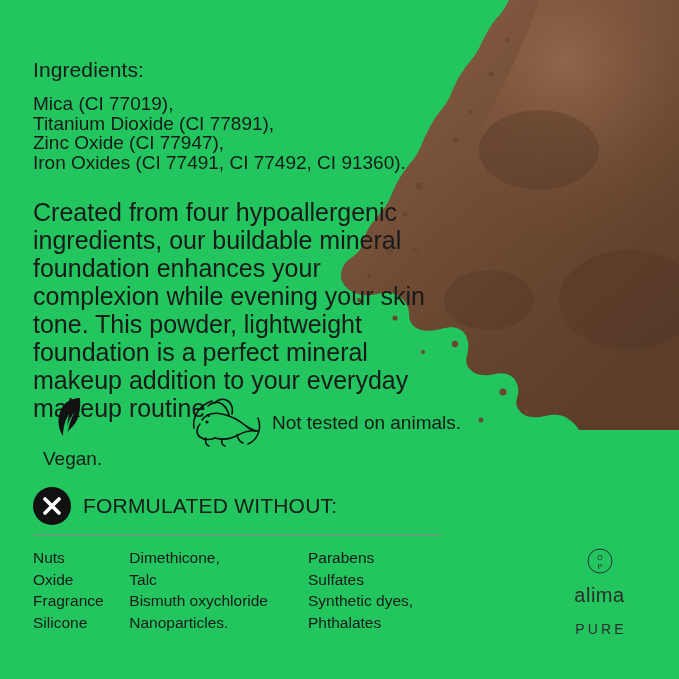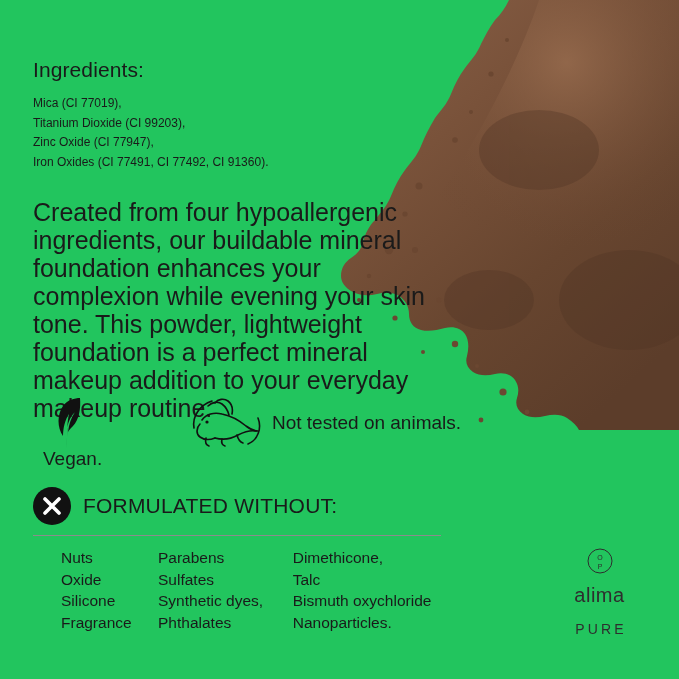--- a/index.html
+++ b/index.html
@@ -48,21 +48,21 @@
     font-size: 21px;
     font-weight: 400;
     margin: 0;
     padding-top: 58px;
     letter-spacing: 0.1px;
     color: #1a1a1a;
   }
 
   .ingredients-list {
     margin: 12px 0 3px 0;
-    font-size: 12px;
+    font-size: 19px;
     line-height: 19.5px;
     color: #1a1a1a;
   }
   .ingredients-list div { white-space: nowrap; }
 
   .description {
     margin: 26px 0 0 0;
     font-size: 25px;
     line-height: 28px;
     color: #1a1a1a;
@@ -129,21 +129,21 @@
     width: 408px;
   }
   .without-cols {
     display: flex;
     margin-top: 11px;
   }
   .wcol { font-size: 15.5px; line-height: 21.5px; color: #1a1a1a; }
   .wcol-1 { width: 97px; }
   .wcol-2 { width: 136px; }
   .wcol-3 { width: 180px; }
-  .wcol div { white-space: nowrap; margin-left: 28px; }
+  .wcol div { white-space: nowrap; }
 
   
   .brand {
     position: absolute;
     left: 542px;
     top: 548px;
     width: 115px;
     text-align: center;
   }
   .brand-mark {
@@ -243,21 +243,21 @@
         <ellipse cx="280" cy="300" rx="45" ry="30"></ellipse>
       </g>
     </svg>
   </div>
 
   <div class="content">
     <h2 class="ingredients-heading">Ingredients:</h2>
 
     <div class="ingredients-list">
       <div>Mica (CI 77019),</div>
-      <div>Titanium Dioxide (CI 99203),</div>
+      <div>Titanium Dioxide (CI 77891),</div>
       <div>Zinc Oxide (CI 77947),</div>
       <div>Iron Oxides (CI 77491, CI 77492, CI 91360).</div>
     </div>
 
     <p class="description">Created from four hypoallergenic ingredients, our buildable mineral foundation enhances your complexion while evening your skin tone. This powder, lightweight foundation is a perfect mineral makeup addition to your everyday makeup routine.</p>
   </div>
 
   <div class="badges">
 
     <div class="badge badge-vegan">
@@ -304,35 +304,35 @@
       </span>
       <span class="formulated-title">FORMULATED WITHOUT:</span>
     </div>
 
     <div class="rule"></div>
 
     <div class="without-cols">
       <div class="wcol wcol-1">
         <div>Nuts</div>
         <div>Oxide</div>
+        <div>Fragrance</div>
         <div>Silicone</div>
-        <div>Fragrance</div>
+      </div>
+      <div class="wcol wcol-3">
+        <div>Dimethicone,</div>
+        <div>Talc</div>
+        <div>Bismuth oxychloride</div>
+        <div>Nanoparticles.</div>
       </div>
       <div class="wcol wcol-2">
         <div>Parabens</div>
         <div>Sulfates</div>
         <div>Synthetic dyes,</div>
         <div>Phthalates</div>
       </div>
-      <div class="wcol wcol-3">
-        <div>Dimethicone,</div>
-        <div>Talc</div>
-        <div>Bismuth oxychloride</div>
-        <div>Nanoparticles.</div>
-      </div>
     </div>
   </div>
 
   <div class="brand">
     <div class="brand-mark">
       <svg width="26" height="26" viewBox="0 0 26 26" xmlns="http://www.w3.org/2000/svg">
         <circle cx="13" cy="13" r="12" fill="none" stroke="#2e2e2e" stroke-width="1"></circle>
         <text x="13" y="12" font-family="Liberation Sans, sans-serif" font-size="7" fill="#2e2e2e" text-anchor="middle">O</text>
         <text x="13" y="21" font-family="Liberation Sans, sans-serif" font-size="7" fill="#2e2e2e" text-anchor="middle">P</text>
       </svg>

